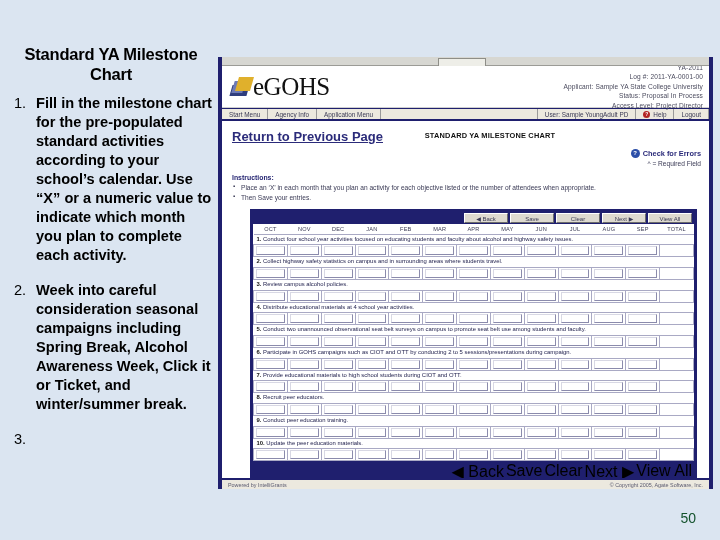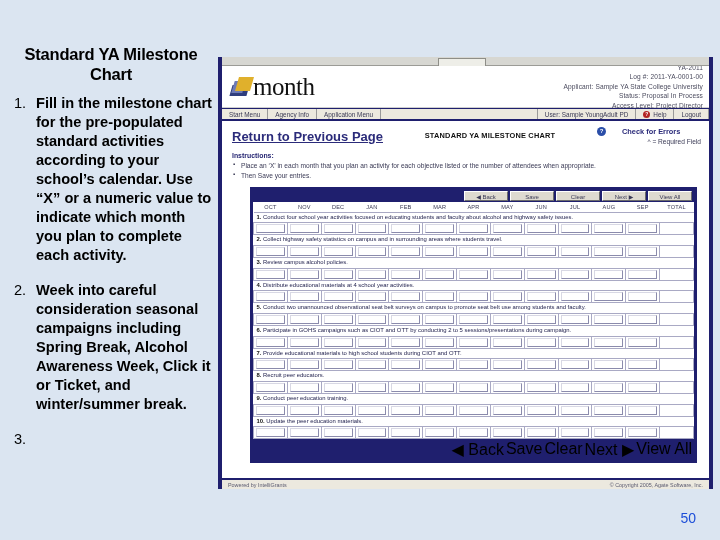--- a/index.html
+++ b/index.html
@@ -115,21 +115,21 @@
     font-size:13px; font-weight:bold; color:#2b2b7a;
     text-decoration:underline; white-space:nowrap; padding-top:2px;
   }
   .page-heading {
     flex:1 1 auto; text-align:center; font-size:7.4px; font-weight:bold;
     color:#111; letter-spacing:0.2px; padding-top:4px;
   }
   .errbox { width:104px; text-align:right; }
   .err-line1 {
     font-size:7.4px; font-weight:bold; color:#2b2b7a; white-space:nowrap;
-    display:flex; align-items:center; gap:16px;
+    display:flex; align-items:center; justify-content:flex-end; gap:3px;margin-top:22px;
   }
   .err-circle {
     display:inline-block; width:9px; height:9px; border-radius:50%;
     background:#2b4ea8; color:#fff; font-size:6px; line-height:9px;
     text-align:center; font-weight:bold;
   }
   .err-line2 { font-size:6.6px; color:#3a3a55; margin-top:2px; }
 
   .instr-title { font-size:6.9px; font-weight:bold; color:#1f1f6e; margin-top:7px; }
   .instr-list { margin:2px 0 0 0; padding:0; list-style:none; }
@@ -186,21 +186,21 @@
     position:absolute; left:0; right:0; bottom:0;
     height:11px; background:#ece9df;
     border-top:2px solid #1f1f6e;
     display:flex; align-items:center; justify-content:space-between;
     padding:0 6px; font-size:5.4px; color:#5a5a70;
   }
 
   
   #page-number {
     position:absolute; right:24px; bottom:14px;
-    font-size:14px; color:#1d4ed8;
+    font-size:14px; color:#14532d;
   }
 </style>
 </head>
 <body>
 
 <div id="left-pane">
   <div id="slide-title">Standard YA Milestone Chart</div>
   <ol class="bullets">
     <li>
       <span class="num">1.</span>
@@ -223,21 +223,21 @@
     <div class="tab"></div>
   </div>
 
   <div class="masthead">
     <div class="logo-wrap">
       <span class="logo-mark">
         <span class="b1"></span>
             <span class="b3"></span>
             <span class="b2"></span>
       </span>
-      <span class="logo-text">month</span>
+      <span class="logo-text">eGOHS</span>
     </div>
     <div class="masthead-right">
       <div>YA-2011</div>
       <div>Log #: 2011-YA-0001-00</div>
       <div>Applicant: Sample YA State College University</div>
       <div>Status: Proposal In Process</div>
       <div>Access Level: Project Director</div>
     </div>
   </div>
 

